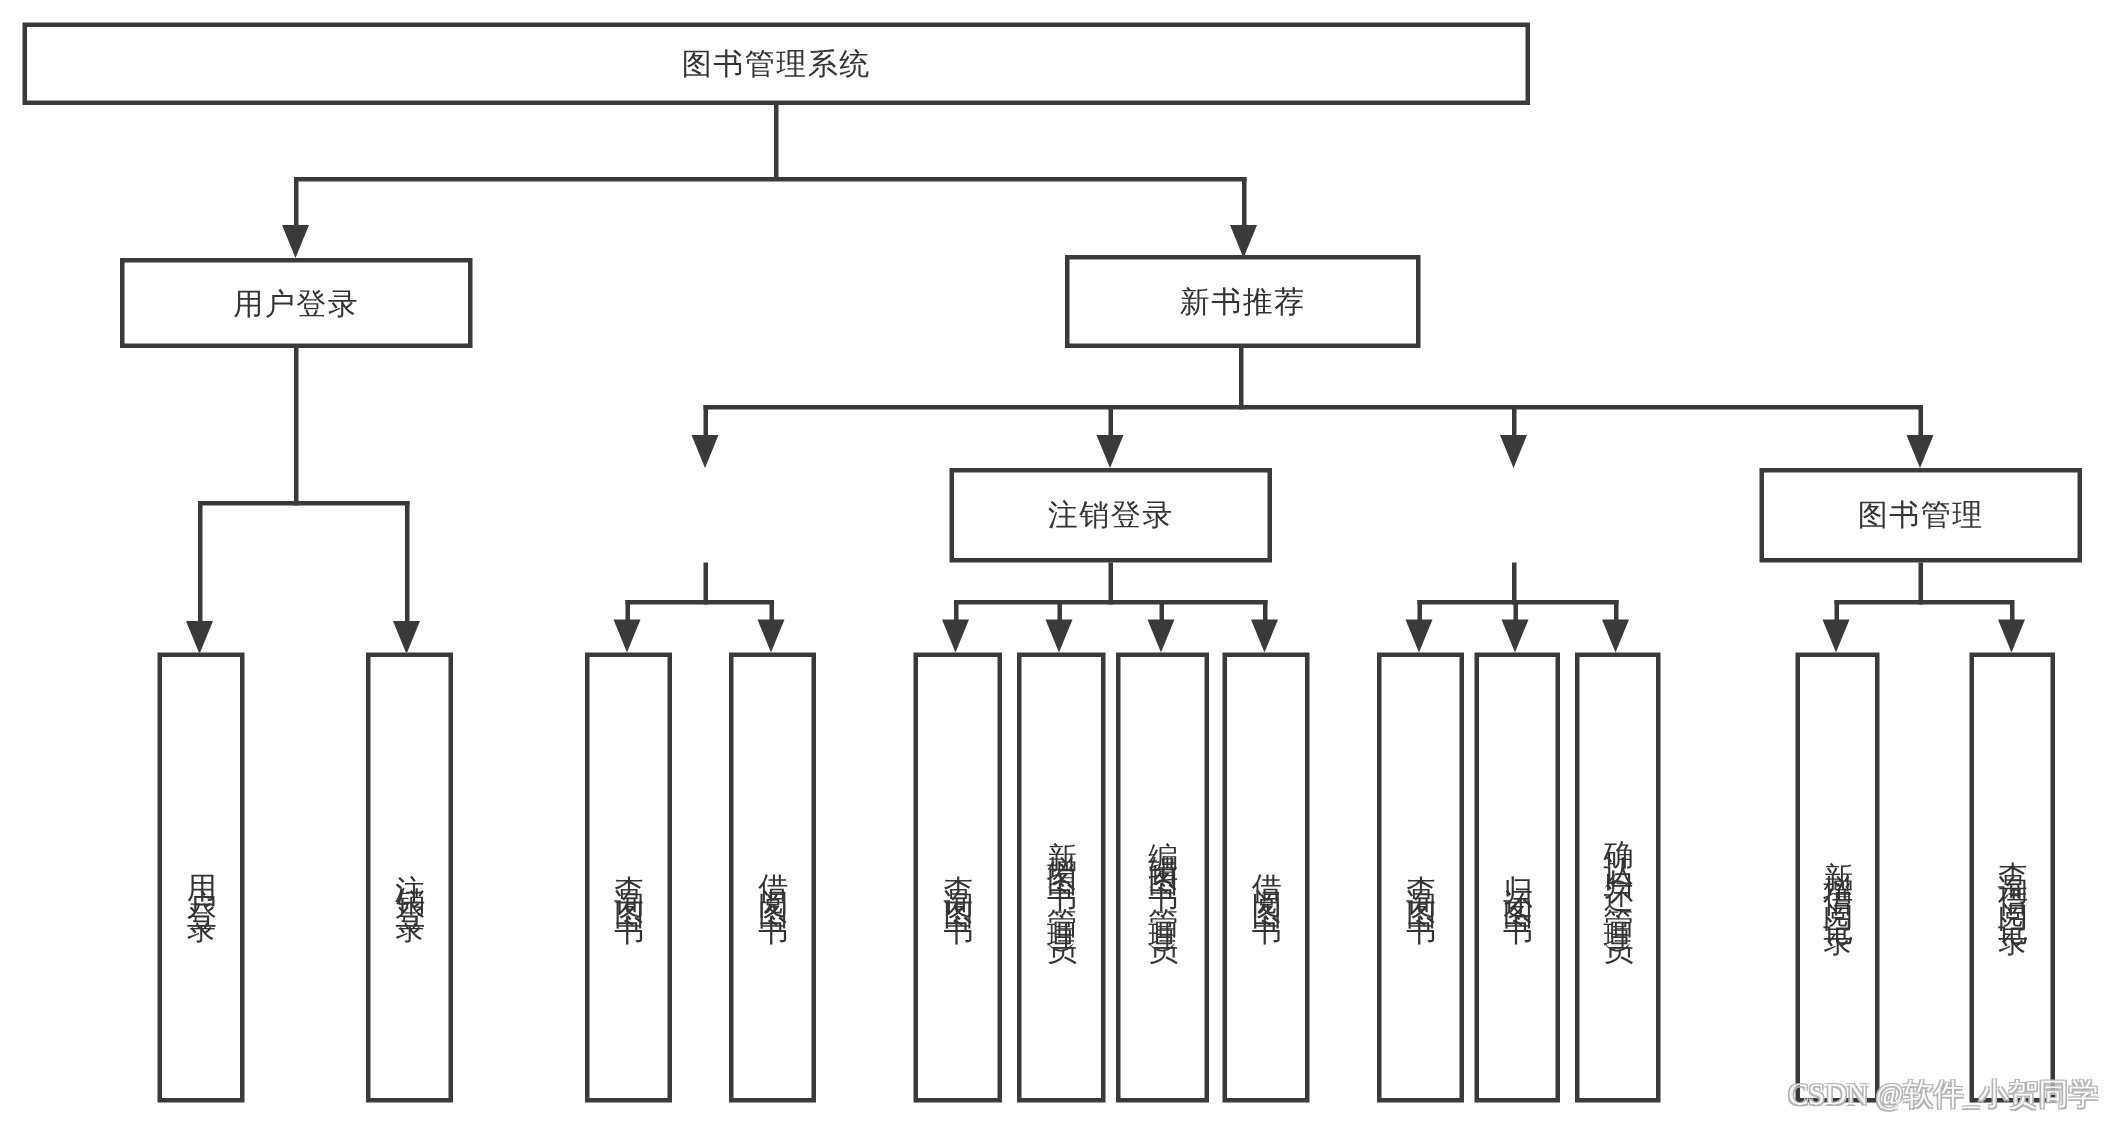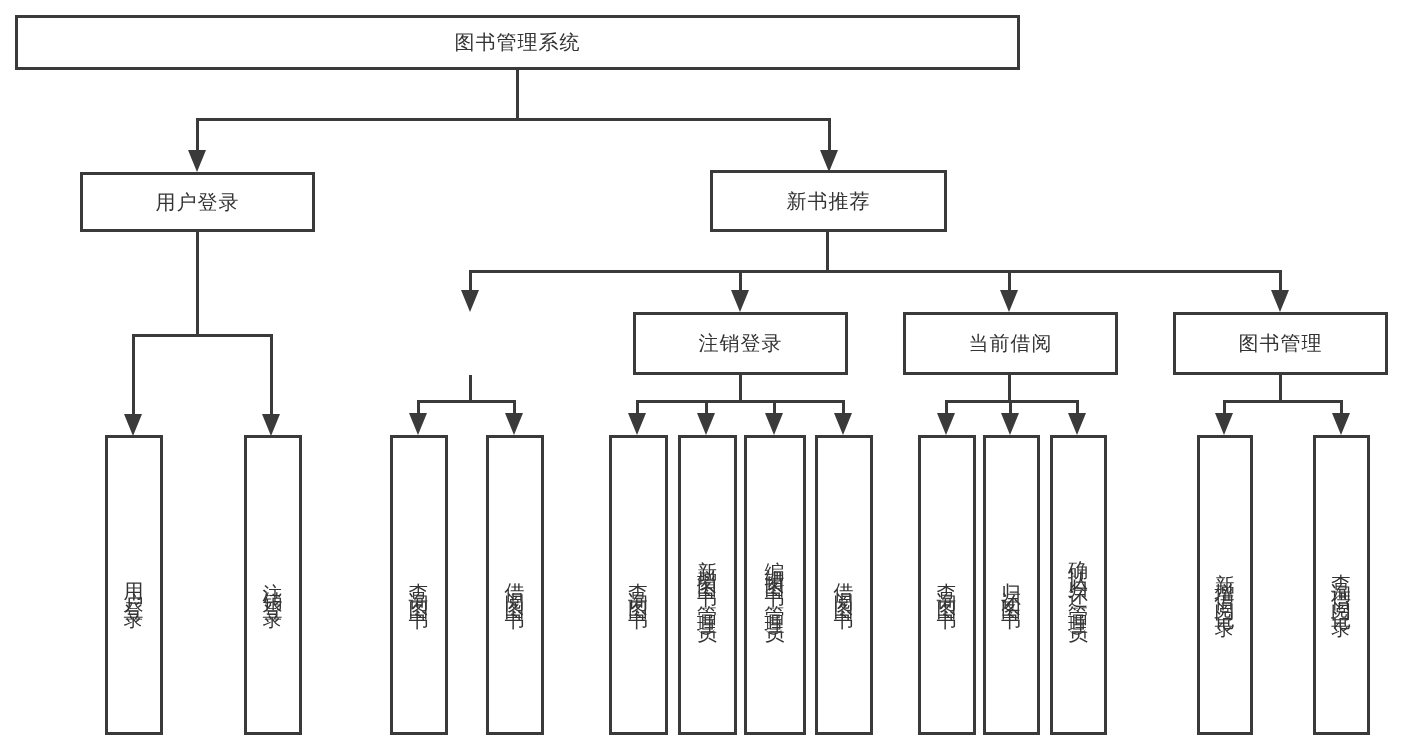--- a/index.html
+++ b/index.html
@@ -110,23 +110,20 @@
   <div class="vline" style="left:739px; top:270px; height:22px;"></div>
   <div class="arrow" style="left:731px; top:290px;"></div>
   <div class="vline" style="left:1008px; top:270px; height:22px;"></div>
   <div class="arrow" style="left:1000px; top:290px;"></div>
   <div class="vline" style="left:1279px; top:270px; height:22px;"></div>
   <div class="arrow" style="left:1271px; top:290px;"></div>
 
   <div class="box" style="left:633px; top:312px; width:215px; height:63px;">
     <span class="hlabel">注销登录</span>
   </div>
-  <div class="box" style="left:903px; top:312px; width:215px; height:63px;">
-    <span class="hlabel">当前借阅</span>
-  </div>
   <div class="box" style="left:1173px; top:312px; width:215px; height:63px;">
     <span class="hlabel">图书管理</span>
   </div>
 
   <div class="vline" style="left:469px; top:375px; height:28px;"></div>
   <div class="hline" style="left:417px; top:400px; width:99px;"></div>
   <div class="vline" style="left:417px; top:400px; height:14px;"></div>
   <div class="arrow" style="left:409px; top:413px;"></div>
   <div class="vline" style="left:513px; top:400px; height:14px;"></div>
   <div class="arrow" style="left:505px; top:413px;"></div>
@@ -195,14 +192,15 @@
     <span class="vlabel">确认归还（管理员）</span>
   </div>
 
   <div class="box vbox" style="left:1197px; top:435px; width:56px; height:300px;">
     <span class="vlabel">新增借阅记录</span>
   </div>
   <div class="box vbox" style="left:1313px; top:435px; width:57px; height:300px;">
     <span class="vlabel">查询借阅记录</span>
   </div>
 
+  <div class="watermark">CSDN @软件_小贺同学</div>
 
 </div>
 
 </body></html>

